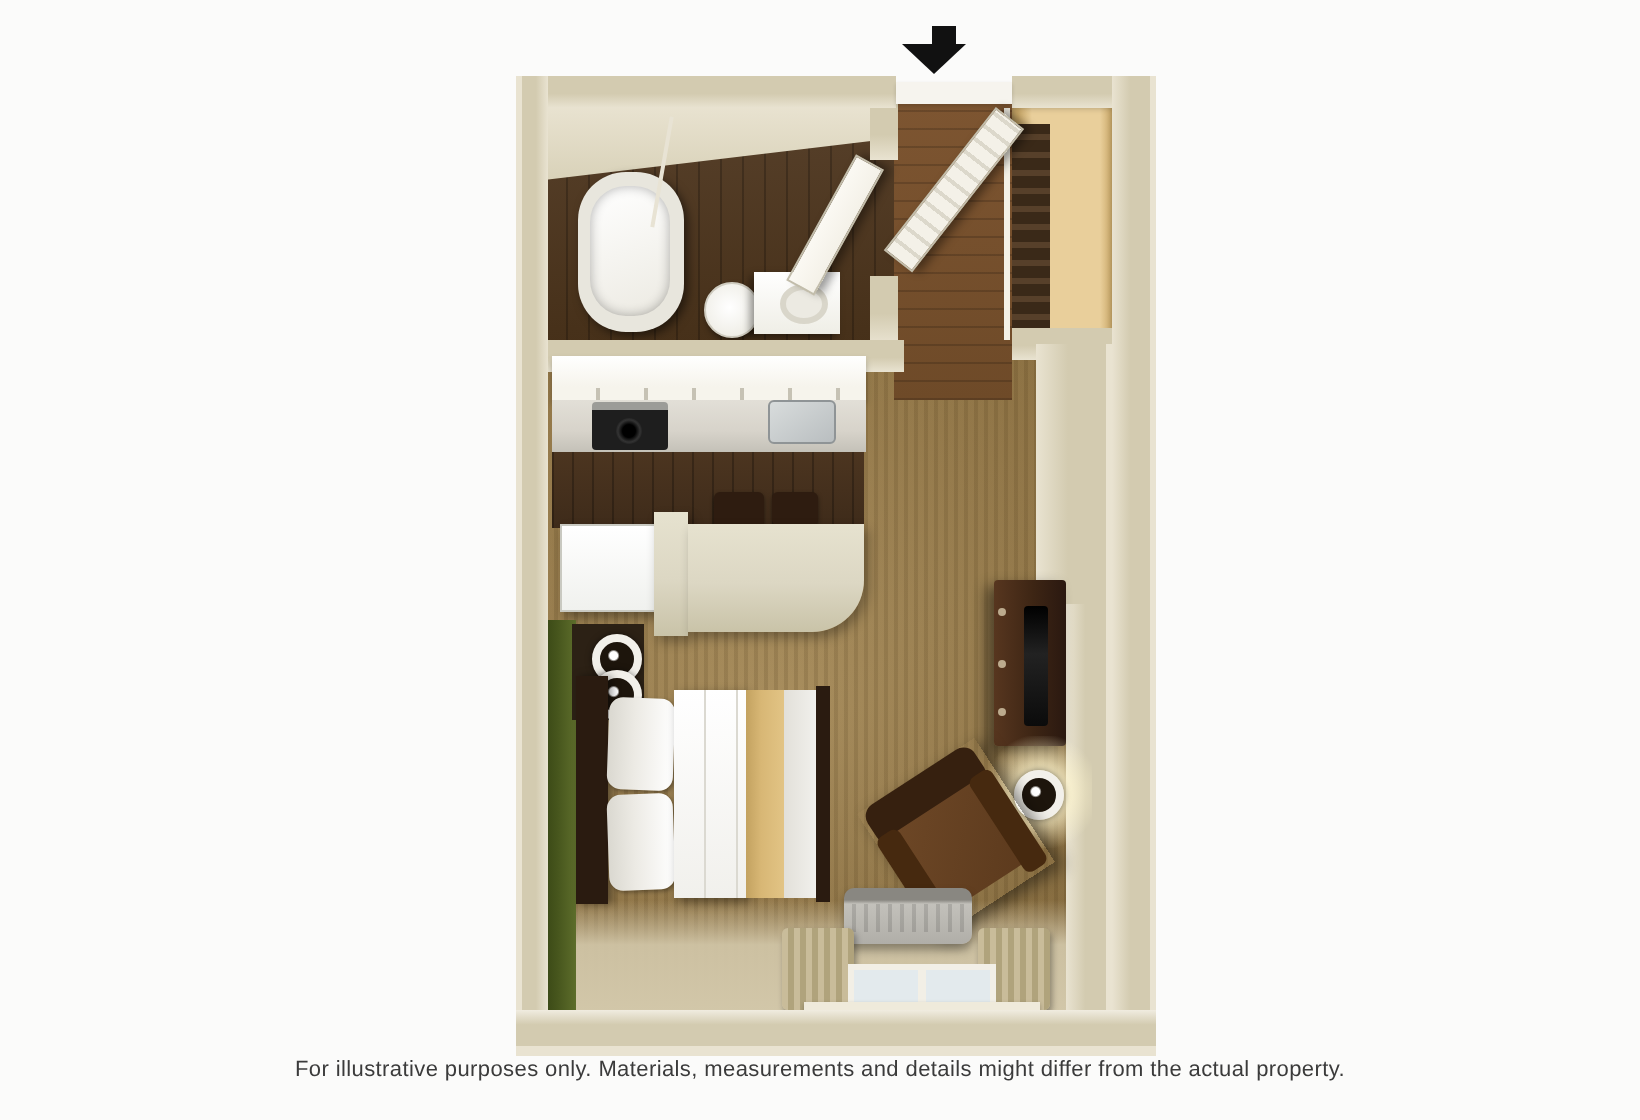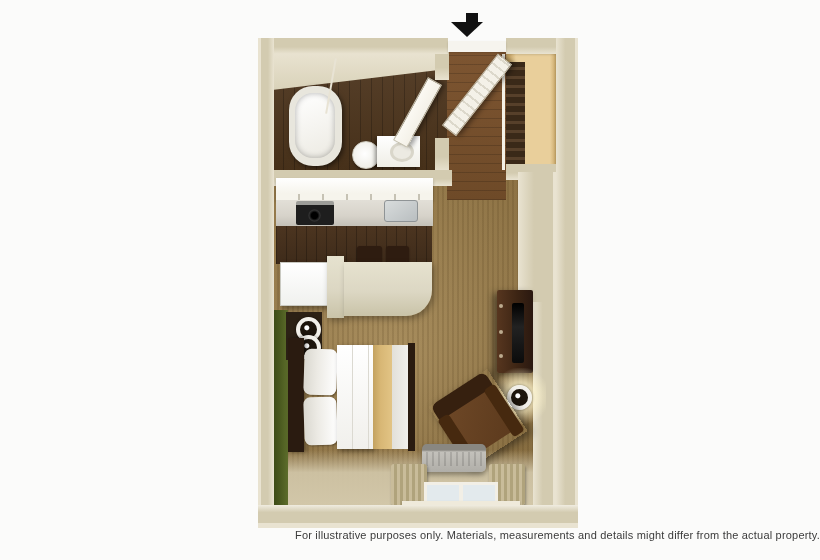--- a/index.html
+++ b/index.html
@@ -202,14 +202,14 @@
   <div class="abs wall" style="left:258px;top:38px;width:190px;height:16px;"></div>
   <div class="abs wall" style="left:506px;top:38px;width:72px;height:16px;"></div>
   <div class="abs threshold" style="left:448px;top:41px;width:58px;height:11px;"></div>
   <div class="abs wall-left" style="left:258px;top:38px;width:16px;height:490px;"></div>
   <div class="abs wall-right" style="left:556px;top:38px;width:22px;height:490px;"></div>
   <div class="abs wall-bottom" style="left:258px;top:505px;width:320px;height:23px;"></div>
 
   <div class="abs doorleaf" style="left:414px;top:50px;width:89px;height:16px;
        transform-origin:100% 50%;transform:rotate(-52deg);" title="entry door (open)"></div>
 
-  <div class="abs disclaimer" style="left:0;top:529px;text-align:right;">For illustrative purposes only.  Materials, measurements and details might differ from the actual property.</div>
+  <div class="abs disclaimer" style="left:0;top:529px;">For illustrative purposes only.  Materials, measurements and details might differ from the actual property.</div>
 </div>
 
 </body></html>

